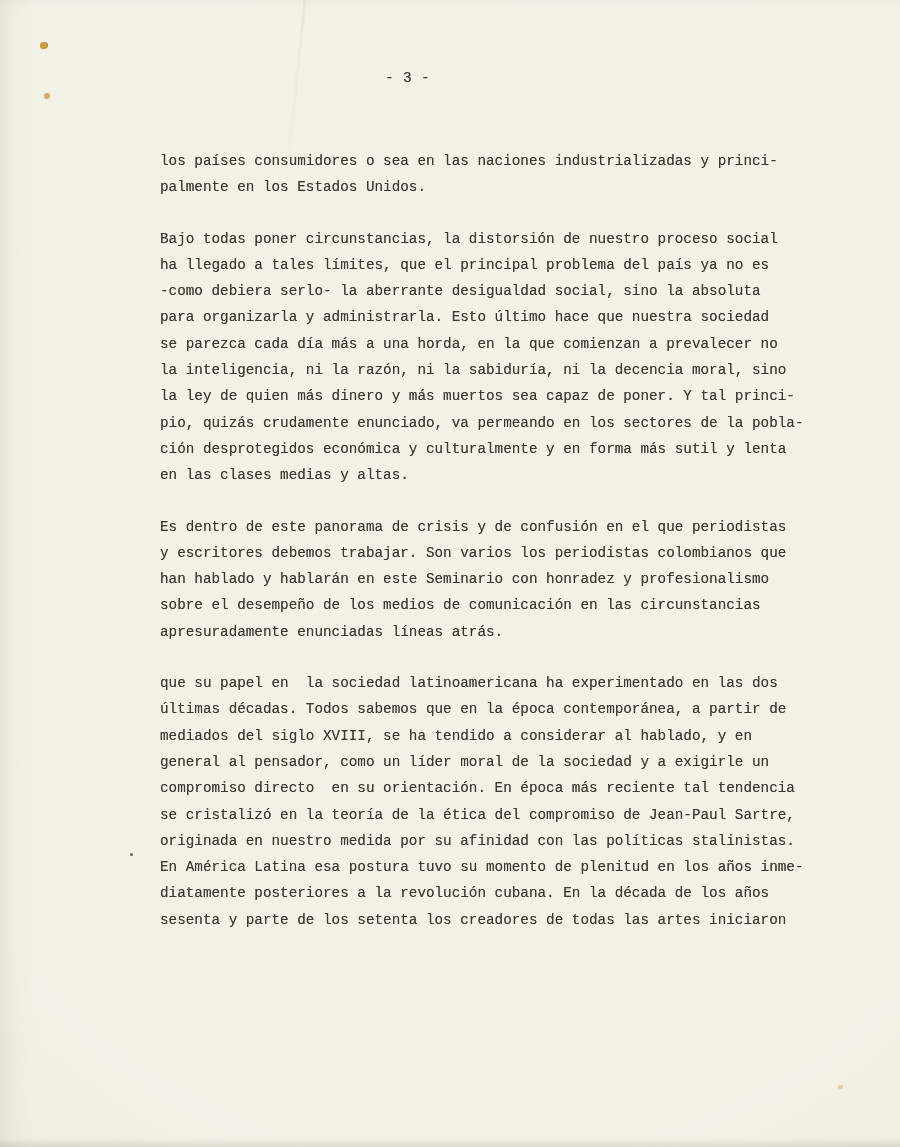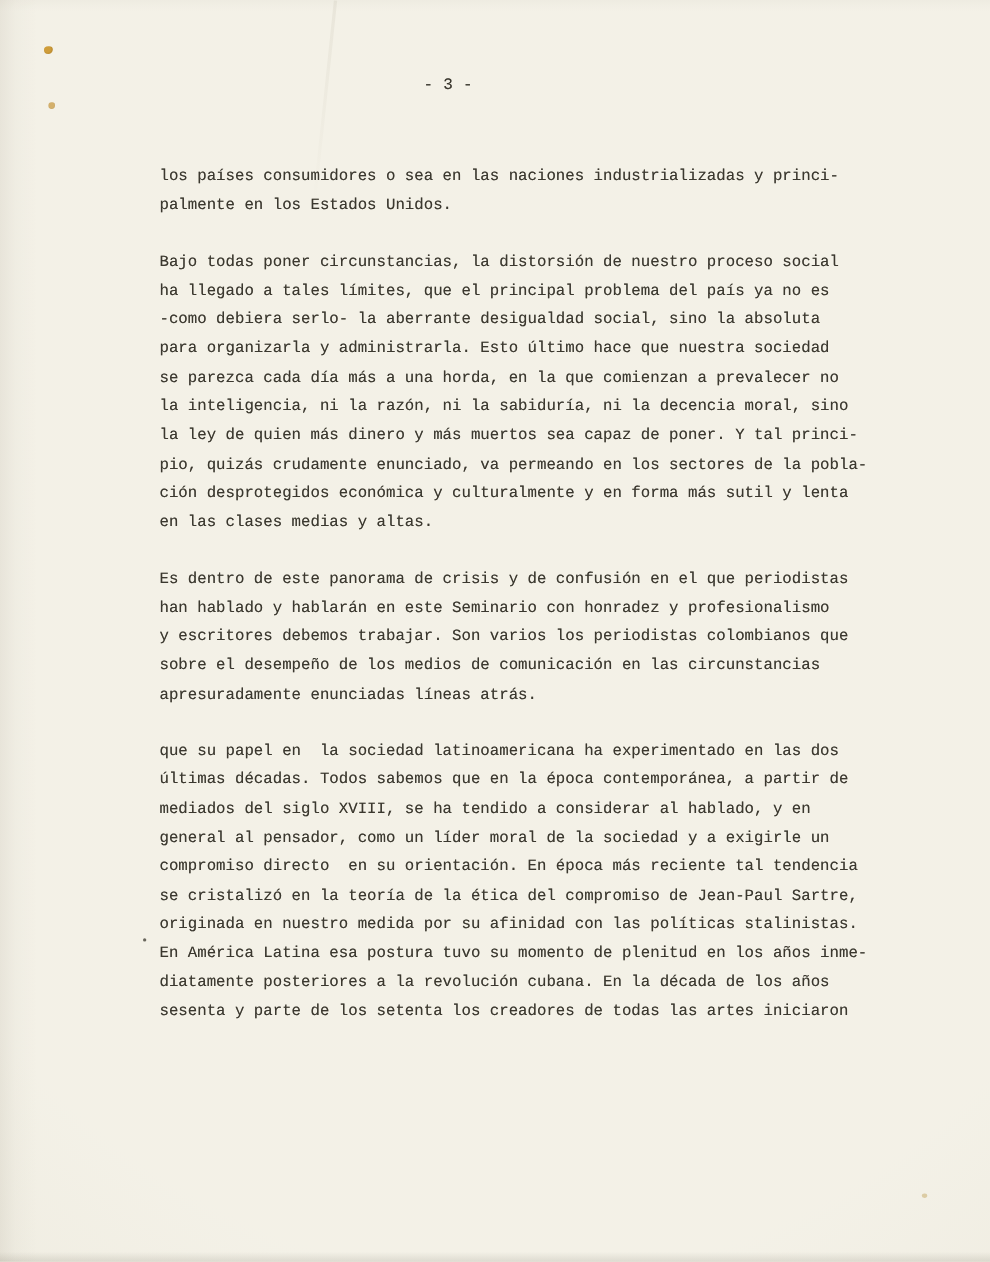--- a/index.html
+++ b/index.html
@@ -59,21 +59,21 @@
     left:385px;
     top:70px;
     font-size:14.5px;
     letter-spacing:0.3px;
     white-space:pre;
     color:var(--ink);
     text-shadow:0 0 0.5px rgba(59,56,47,0.55);
   }
   .content{
     position:absolute;
-    left:145px;
+    left:160px;
     top:148px;
     width:690px;
   }
   .paragraph{
     margin:0 0 25px 0;
   }
   .line{
     font-size:14.3px;
     line-height:26.3px;
     white-space:pre;
@@ -110,22 +110,22 @@
       <div class="line">se parezca cada día más a una horda, en la que comienzan a prevalecer no</div>
       <div class="line">la inteligencia, ni la razón, ni la sabiduría, ni la decencia moral, sino</div>
       <div class="line">la ley de quien más dinero y más muertos sea capaz de poner. Y tal princi-</div>
       <div class="line">pio, quizás crudamente enunciado, va permeando en los sectores de la pobla-</div>
       <div class="line">ción desprotegidos económica y culturalmente y en forma más sutil y lenta</div>
       <div class="line">en las clases medias y altas.</div>
     </div>
 
     <div class="paragraph">
       <div class="line">Es dentro de este panorama de crisis y de confusión en el que periodistas</div>
+      <div class="line">y escritores debemos trabajar. Son varios los periodistas colombianos que</div>
       <div class="line">han hablado y hablarán en este Seminario con honradez y profesionalismo</div>
-      <div class="line">y escritores debemos trabajar. Son varios los periodistas colombianos que</div>
       <div class="line">sobre el desempeño de los medios de comunicación en las circunstancias</div>
       <div class="line">apresuradamente enunciadas líneas atrás.</div>
     </div>
 
     <div class="paragraph">
       <div class="line">que su papel en  la sociedad latinoamericana ha experimentado en las dos</div>
       <div class="line">últimas décadas. Todos sabemos que en la época contemporánea, a partir de</div>
       <div class="line">mediados del siglo XVIII, se ha tendido a considerar al hablado, y en</div>
       <div class="line">general al pensador, como un líder moral de la sociedad y a exigirle un</div>
       <div class="line">compromiso directo  en su orientación. En época más reciente tal tendencia</div>

